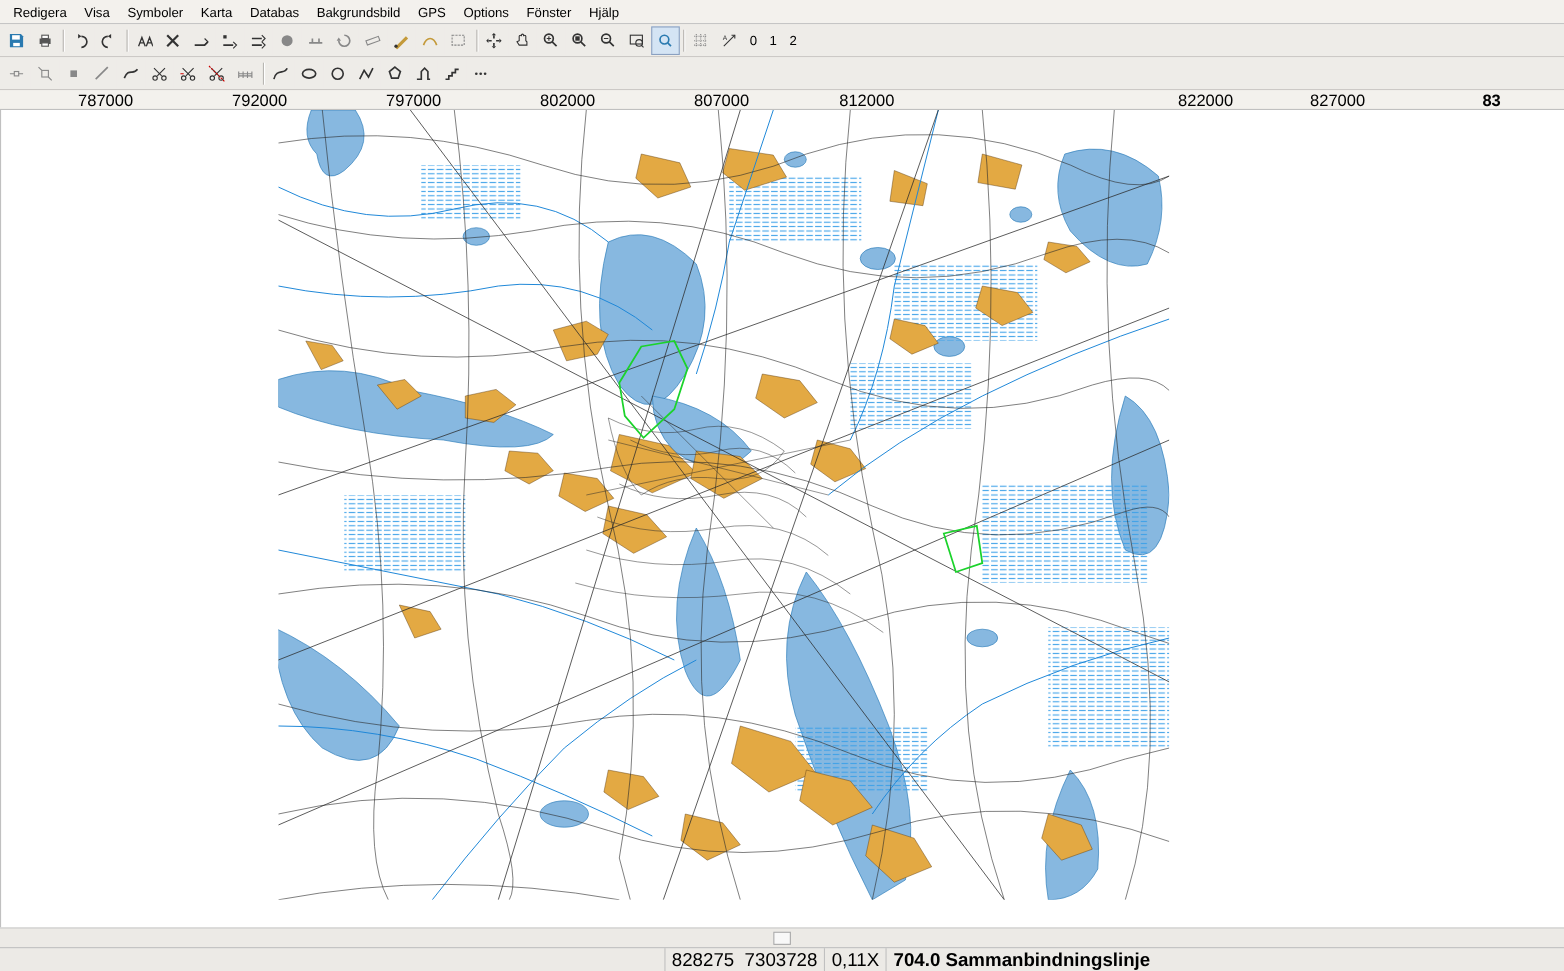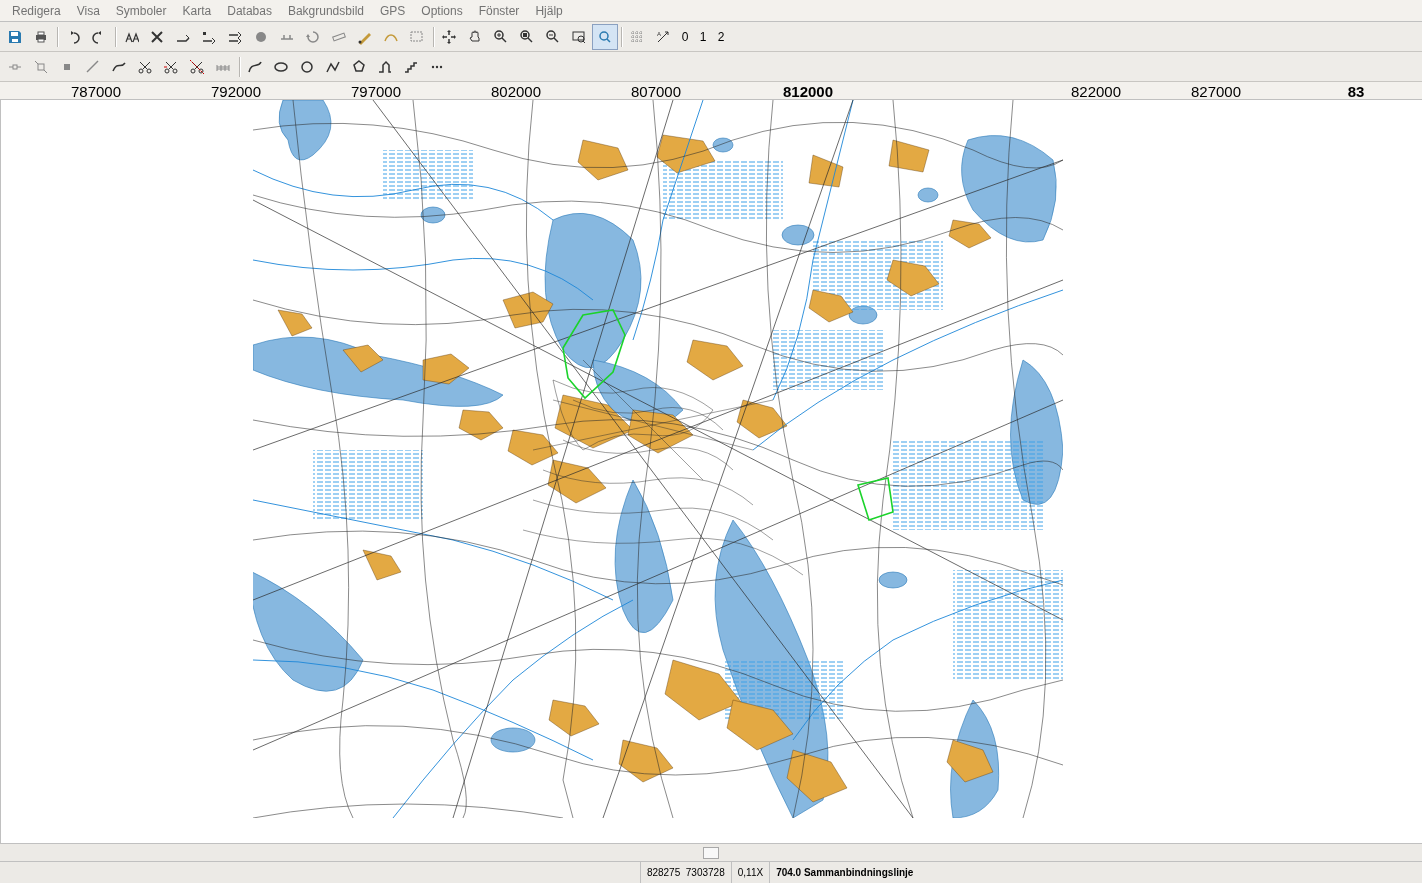--- a/index.html
+++ b/index.html
@@ -1,21 +1,21 @@
 <!DOCTYPE html>
 <html><head>
 <meta charset="utf-8">
 <style>
   * { box-sizing: border-box; margin: 0; padding: 0; }
   html, body { width: 100%; height: 100%; font-family: "Segoe UI", Tahoma, sans-serif; font-size: 12px; background: #eceae6; }
   .app { display: flex; flex-direction: column; width: 1422px; height: 883px; background: #eceae6; overflow: hidden; }
 
   
   .menubar { display: flex; align-items: center; height: 22px; padding: 0 4px; background: #f3f1ed; border-bottom: 1px solid #c0c0c0; }
-  .menubar .menu-item { padding: 2px 8px; color: #737373; cursor: default; }
+  .menubar .menu-item { padding: 2px 8px; color: #000000; cursor: default; }
 
   
   .toolbar-row { display: flex; align-items: center; height: 30px; padding: 0 2px; background: #eeece8; border-bottom: 1px solid #c8c6c2; gap: 0; }
   .tool-btn { display: inline-flex; align-items: center; justify-content: center; width: 26px; height: 26px; margin: 0 0px; background: #eeece8; border: 1px solid transparent; color: #3a3a3a; cursor: pointer; }
   .tool-btn.active { border: 1px solid #8aa0c0; background: #d4e4f4; }
   .tool-btn svg { width: 16px; height: 16px; }
   .tool-sep { width: 6px; height: 26px; display: inline-flex; align-items: center; justify-content: center; }
   .tool-sep::before { content: ""; display: block; width: 1px; height: 20px; background: #b8b6b2; box-shadow: 1px 0 0 #fff; }
   .tool-text { display:inline-flex; align-items:center; justify-content:center; width:18px; height:26px; font-size:12px; color:#000; }
 
@@ -28,21 +28,21 @@
   .canvas-area { position: relative; flex: 1; background: #fff; overflow: hidden; border-left: 1px solid #c0c0c0; }
   .map-canvas { position: absolute; left: 252px; top: 0px; width: 810px; height: 718px; }
   .map-canvas svg { width: 100%; height: 100%; display:block; }
 
   
   .hscroll { height: 18px; background: #eceae6; border-top: 1px solid #c0c0c0; display:flex; align-items:center; justify-content:center; }
   .hscroll .thumb { width: 16px; height: 12px; border: 1px solid #a8a8a8; background: #f8f8f8; }
 
   
   .statusbar { display: flex; height: 22px; background: #eceae6; border-top: 1px solid #c0c0c0; align-items: center; }
-  .status-cell { padding: 2px 6px; border-left: 1px solid #c0c0c0; height: 100%; display: flex; align-items: center; font-size: 10px; }
+  .status-cell { padding: 2px 6px; border-left: 1px solid #c0c0c0; height: 100%; display: flex; align-items: center; font-size: 17px; }
   .status-spacer { flex: 1; }
   .status-cell.symbol { flex: 1; min-width: 200px; font-weight: bold; }
 
 </style>
 </head>
 <body>
 
 <div class="app">
 
   <div class="menubar">
@@ -318,21 +318,21 @@
       </button>
   </div>
 
   <div class="ruler-row">
     <div class="ruler-inner" id="ruler-inner">
         <span class="ruler-label" style="left: 96px;">787000</span>
         <span class="ruler-label" style="left: 236px;">792000</span>
         <span class="ruler-label" style="left: 376px;">797000</span>
         <span class="ruler-label" style="left: 516px;">802000</span>
         <span class="ruler-label" style="left: 656px;">807000</span>
-        <span class="ruler-label" style="left: 808px; font-weight: bold;">812000</span>
+        <span class="ruler-label" style="left: 788px;">812000</span>
         <span class="ruler-label" style="left: 936px; margin-top: 40px;">817000</span>
         <span class="ruler-label" style="left: 1076px; margin-left: 20px;">822000</span>
         <span class="ruler-label" style="left: 1216px;">827000</span>
         <span class="ruler-label" style="left: 1356px; font-weight: bold;">83</span>
       </div>
   </div>
 
   <div class="canvas-area">
     <div class="map-canvas">
       <svg viewBox="0 0 810 718" preserveAspectRatio="none">

